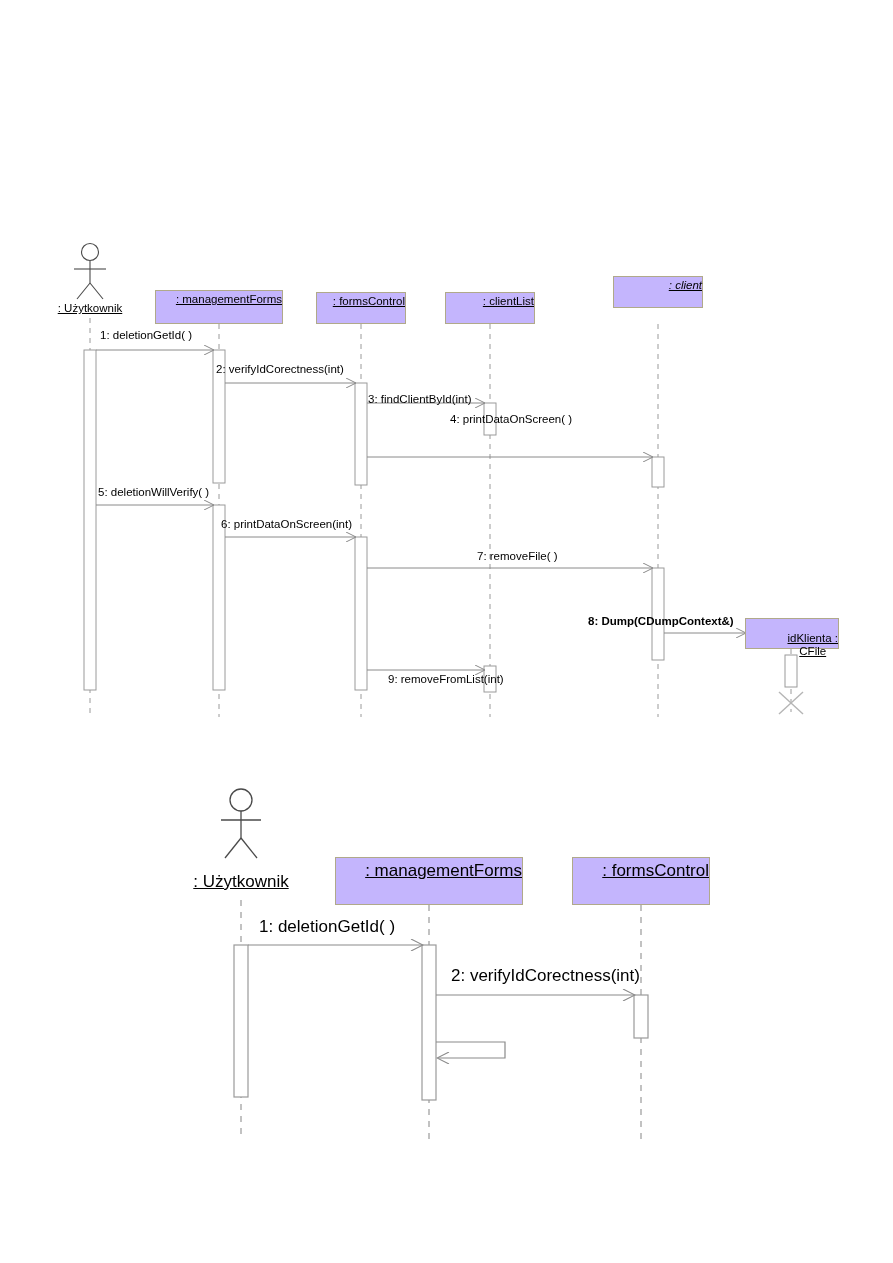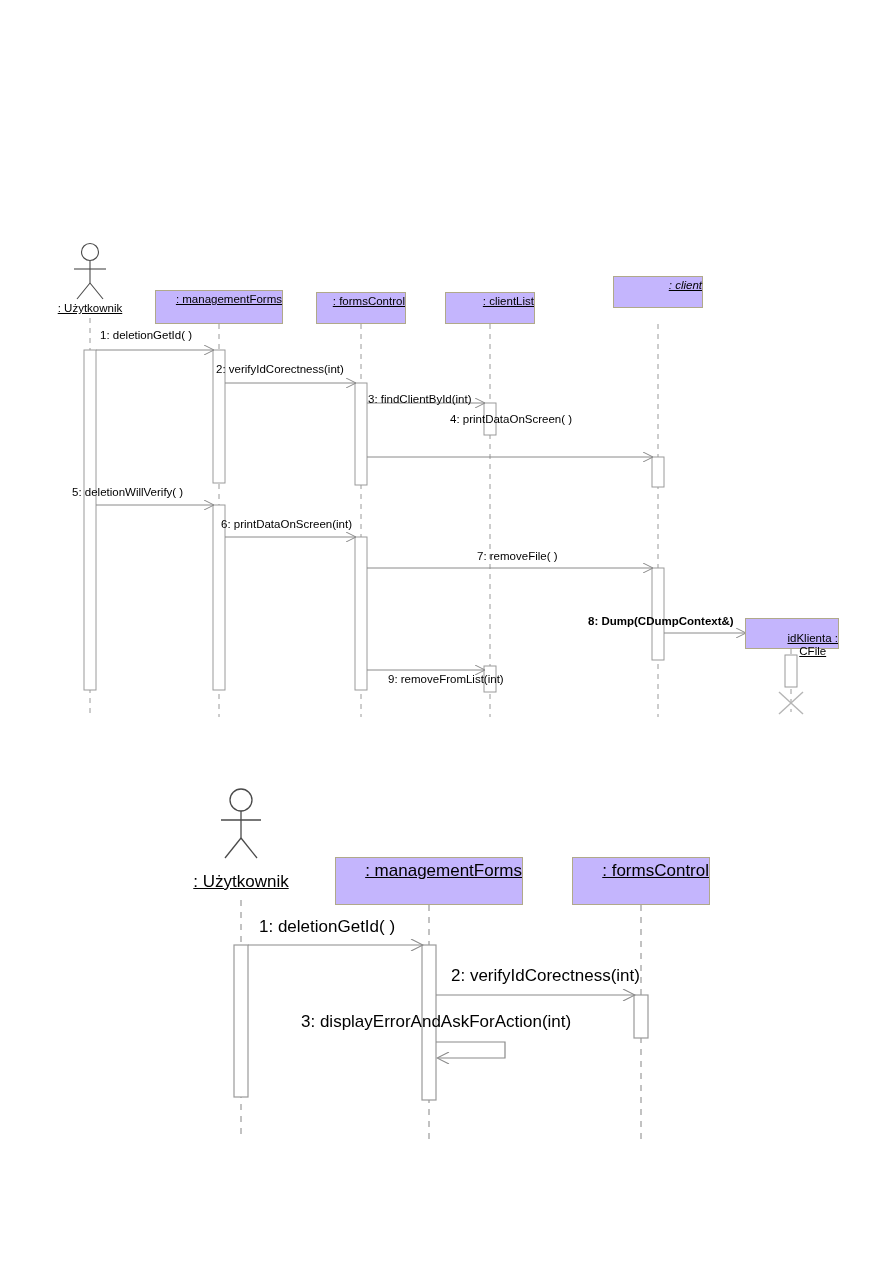--- a/index.html
+++ b/index.html
@@ -176,33 +176,32 @@
     <span class="lbl t-small">
       <span>idKlienta :</span><br>
       <span>CFile</span>
     </span>
   </div>
 
   <div class="msg-label t-msg-s" style="left:100px; top:329px;">1: deletionGetId( )</div>
   <div class="msg-label t-msg-s" style="left:216px; top:363px;">2: verifyIdCorectness(int)</div>
   <div class="msg-label t-msg-s" style="left:368px; top:393px;">3: findClientById(int)</div>
   <div class="msg-label t-msg-s" style="left:450px; top:413px;">4: printDataOnScreen( )</div>
-  <div class="msg-label t-msg-s" style="left:72px; top:486px;">5: deletionWillVerify( )</div>
+  <div class="msg-label t-msg-s" style="left:98px; top:486px;">5: deletionWillVerify( )</div>
   <div class="msg-label t-msg-s" style="left:221px; top:518px;">6: printDataOnScreen(int)</div>
   <div class="msg-label t-msg-s" style="left:477px; top:550px;">7: removeFile( )</div>
   <div class="msg-label t-msg-s" style="left:588px; top:615px;font-weight:bold;">8: Dump(CDumpContext&amp;)</div>
   <div class="msg-label t-msg-s" style="left:356px; top:673px;margin-left:32px;">9: removeFromList(int)</div>
 
   <div class="actor-label t-big" style="left:180px; top:872px; width:122px;">: Użytkownik</div>
 
   <div class="lifeline-box" style="left:335px; top:857px; width:188px; height:48px; padding-top:3px;">
     <span class="lbl t-big">: managementForms</span>
   </div>
 
   <div class="lifeline-box" style="left:572px; top:857px; width:138px; height:48px; padding-top:3px;">
     <span class="lbl t-big">: formsControl</span>
   </div>
 
   <div class="msg-label t-msg-b" style="left:259px; top:917px;">1: deletionGetId( )</div>
   <div class="msg-label t-msg-b" style="left:451px; top:966px;">2: verifyIdCorectness(int)</div>
-  <div class="msg-label t-msg-b" style="left:301px; top:1012px;">3: displayErrorAndAskForAction(int)</div>
 
 </div>
 
 </body></html>

